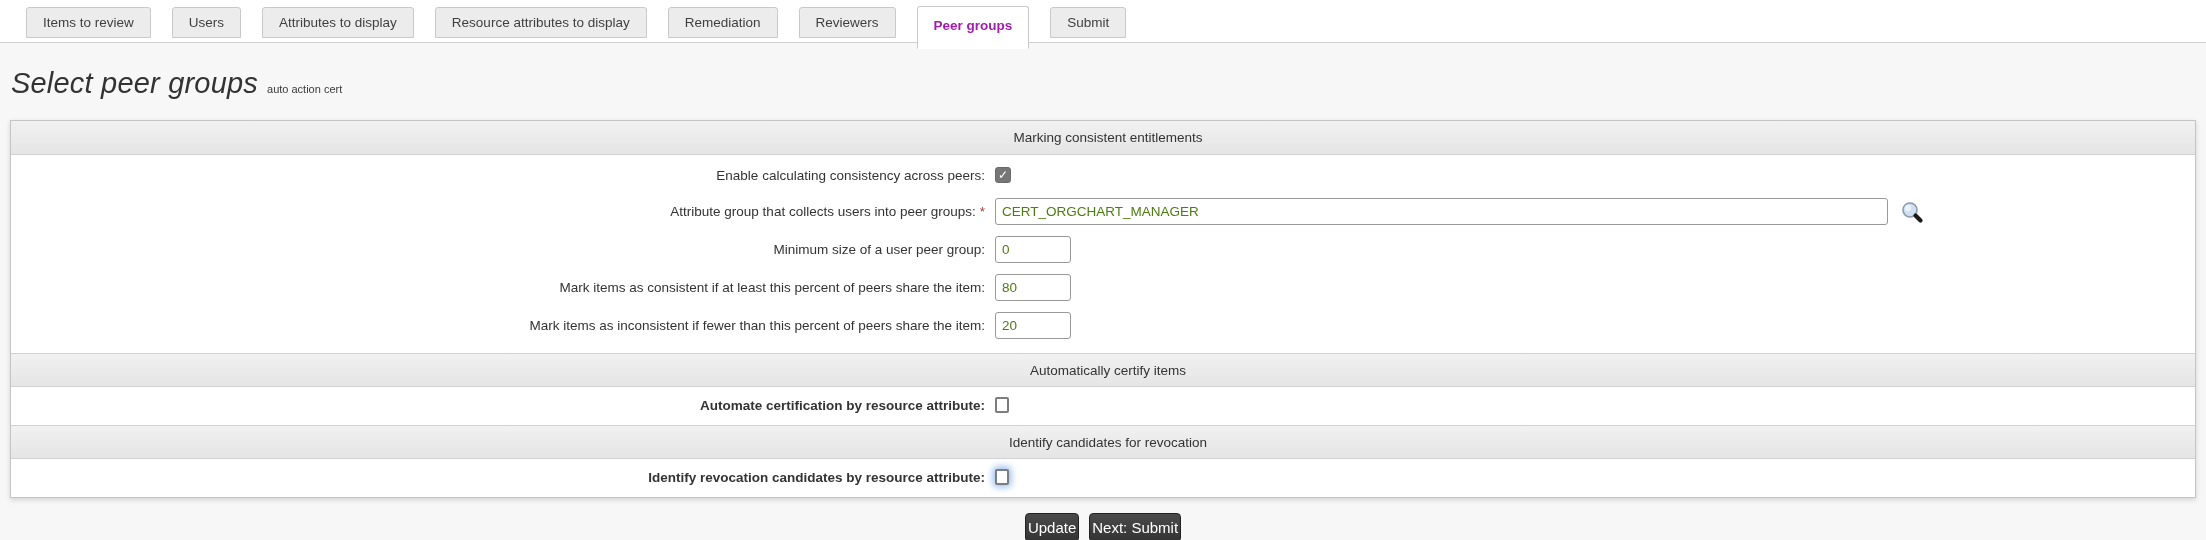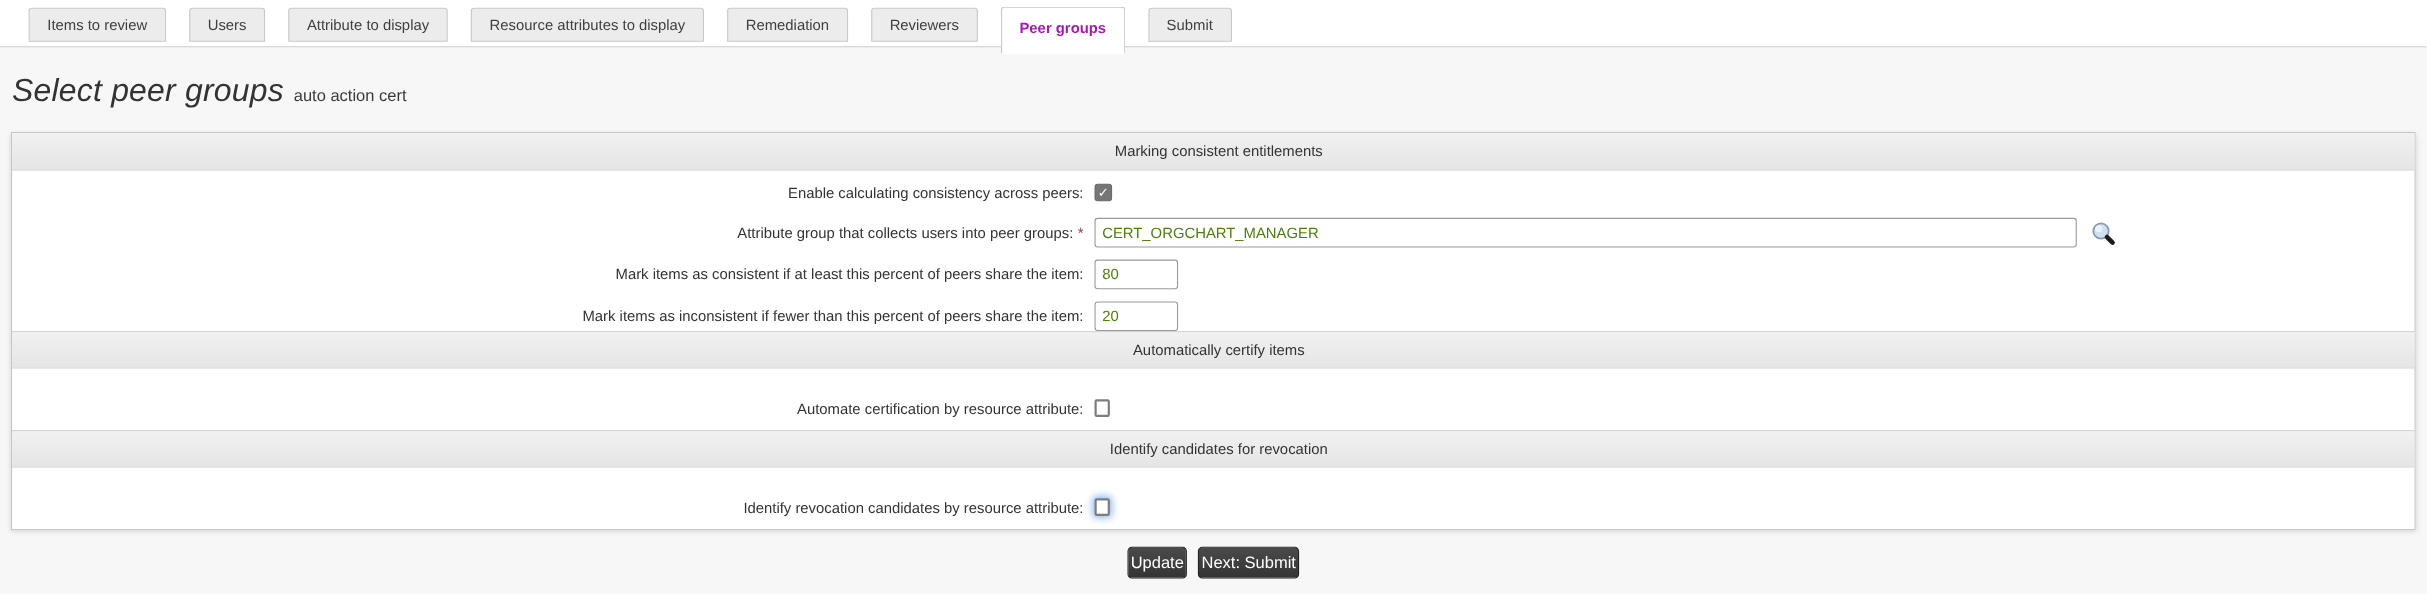--- a/index.html
+++ b/index.html
@@ -56,21 +56,21 @@
     align-items: baseline;
   }
   .page-heading .title {
     font-size: 29px;
     font-weight: 400;
     color: #333;
     letter-spacing: 0.2px;
     font-style: italic;
   }
   .page-heading .subtitle {
-    font-size: 15px;
+    font-size: 11px;
     color: #3a3a3a;
     margin-left: 9px;
   }
 
   
   .panel {
     margin: 13px 10px 0 10px;
     background: #ffffff;
     border: 1px solid #c5c5c5;
     box-shadow: 0 2px 5px rgba(0,0,0,0.15);
@@ -81,22 +81,22 @@
     padding-left: 10px;
     font-size: 13.5px;
     color: #333;
     background: linear-gradient(#f1f1f1, #e5e5e5);
     border-top: 1px solid #d2d2d2;
     border-bottom: 1px solid #d2d2d2;
     text-align: center;
   }
   .panel > .section-bar:first-child { border-top: none; }
 
-  .section-body { padding: 8px 0 0 0; }
-  .section-body.slim { padding: 24px 0 8px 0; }
+  .section-body { padding: 8px 0 14px 0; }
+  .section-body.slim { padding: 6px 0 8px 0; font-weight: bold; }
 
   .form-row {
     display: flex;
     align-items: center;
     margin-top: 11px;
     min-height: 24px;
   }
   .form-row:first-child { margin-top: 0; }
   .form-label {
     width: 974px;
@@ -162,21 +162,21 @@
     padding: 0 2px;
     cursor: pointer;
   }
 </style>
 </head>
 <body>
 
 <div class="tabbar">
   <div class="tab">Items to review</div>
   <div class="tab">Users</div>
-  <div class="tab">Attribute to display</div>
+  <div class="tab">Attributes to display</div>
   <div class="tab">Resource attributes to display</div>
   <div class="tab">Remediation</div>
   <div class="tab">Reviewers</div>
   <div class="tab active">Peer groups</div>
   <div class="tab">Submit</div>
 </div>
 
 <div class="page-heading">
   <span class="title">Select peer groups</span>
   <span class="subtitle">auto action cert</span>
@@ -206,20 +206,26 @@
         <span class="search-btn">
           <svg width="24" height="24" viewBox="0 0 24 24">
             <circle cx="10" cy="10" r="7" fill="#cfe0f0" stroke="#8a9aac" stroke-width="1.6"></circle>
             <circle cx="8" cy="8" r="3.2" fill="#eaf3fb"></circle>
             <line x1="15.5" y1="15.5" x2="20.5" y2="20.5" stroke="#1b1b1b" stroke-width="4.2" stroke-linecap="round"></line>
           </svg>
         </span>
       </div>
     </div>
 
+    <div class="form-row">
+      <div class="form-label">Minimum size of a user peer group:</div>
+      <div class="control">
+        <input type="text" class="input-small" value="0" style="">
+      </div>
+    </div>
 
     <div class="form-row">
       <div class="form-label">Mark items as consistent if at least this percent of peers share the item:</div>
       <div class="control">
         <input type="text" class="input-small" value="80" style="">
       </div>
     </div>
 
     <div class="form-row">
       <div class="form-label">Mark items as inconsistent if fewer than this percent of peers share the item:</div>

